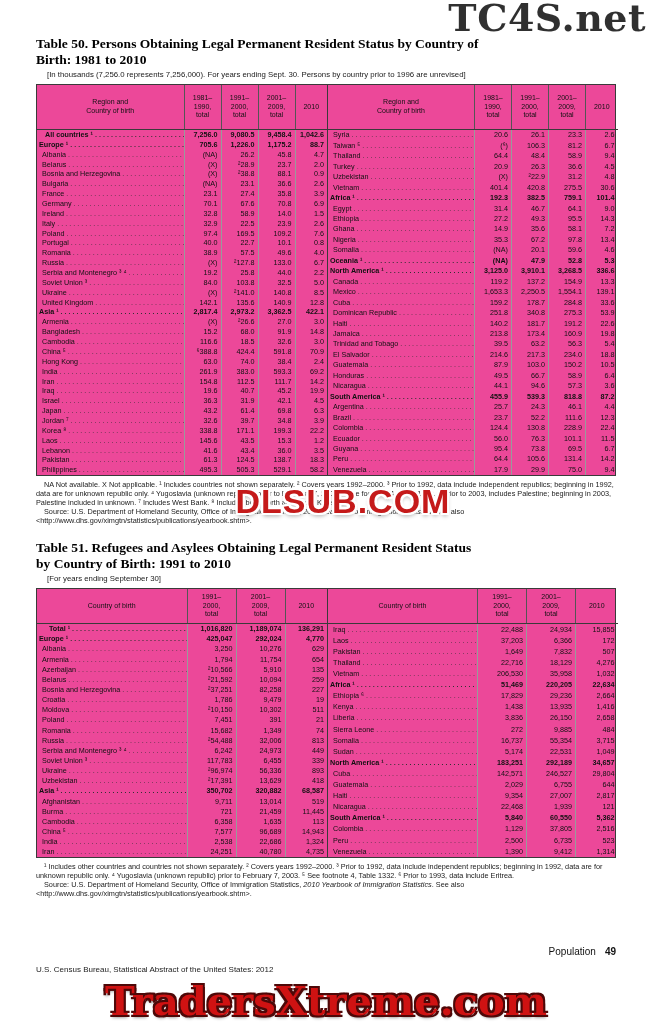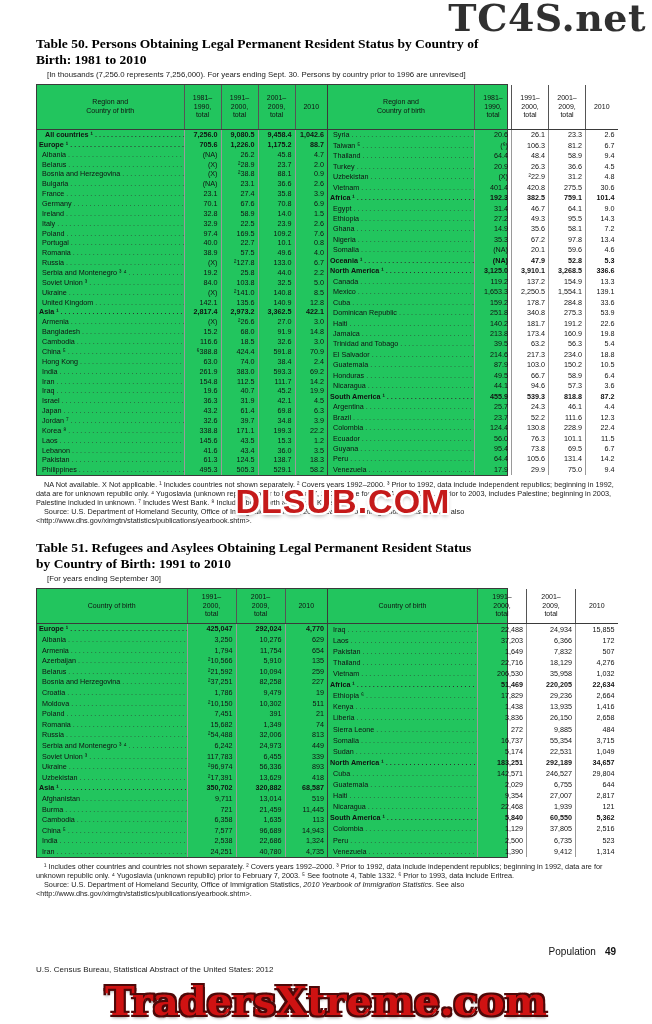--- a/index.html
+++ b/index.html
@@ -9,21 +9,21 @@
     font-family:"Liberation Sans", sans-serif; color:#141414;
   }
   .page { position:absolute; inset:0; padding:36px 36px 0 36px; }
 
   .t-title {
     font-family:"Liberation Serif", serif; font-weight:bold; color:#000;
     font-size:13.5px; line-height:16px; white-space:pre-line; margin-bottom:2px;
   }
   .t-sub { font-size:7.8px; line-height:10px; color:#1a1a1a; margin-bottom:4px;margin-left:11px; }
 
-  .tbl-wrap { display:flex; width:472px; border:1px solid #3a3a3a; background:#22c55e; }
+  .tbl-wrap { display:flex; width:580px; border:1px solid #3a3a3a; background:#ec4899; }
   .t50 { height:392px; }
   .t51 { height:270px; }
   table.half { table-layout:fixed; border-collapse:collapse; width:290px; }
   .t50 table.half { height:390px; }
   .t51 table.half { height:268px; }
   table.half + table.half { border-left:1px solid #3a3a3a; }
 
   th { font-weight:normal; font-size:7px; line-height:8.5px; text-align:center;
        vertical-align:middle; white-space:pre-line; border-bottom:1px solid #3a3a3a; color:#111; }
   .t50 th { height:44px; }
@@ -639,20 +639,26 @@
 2000,
 total</th>
             <th class="h-col">2001–
 2009,
 total</th>
             <th class="h-col">2010</th>
           </tr>
         </thead>
       <tbody>
           <tr class="bold">
+            <td class="lbl"><span class="lbl-t" style="padding-left: 10px;">Total ¹</span></td>
+            <td class="num">1,016,820</td>
+            <td class="num">1,189,074</td>
+            <td class="num">136,291</td>
+          </tr>
+          <tr class="bold">
             <td class="lbl"><span class="lbl-t">Europe ¹</span></td>
             <td class="num">425,047</td>
             <td class="num">292,024</td>
             <td class="num">4,770</td>
           </tr>
           <tr>
             <td class="lbl"><span class="lbl-t" style="padding-left: 3px;">Albania</span></td>
             <td class="num">3,250</td>
             <td class="num">10,276</td>
             <td class="num">629</td>

